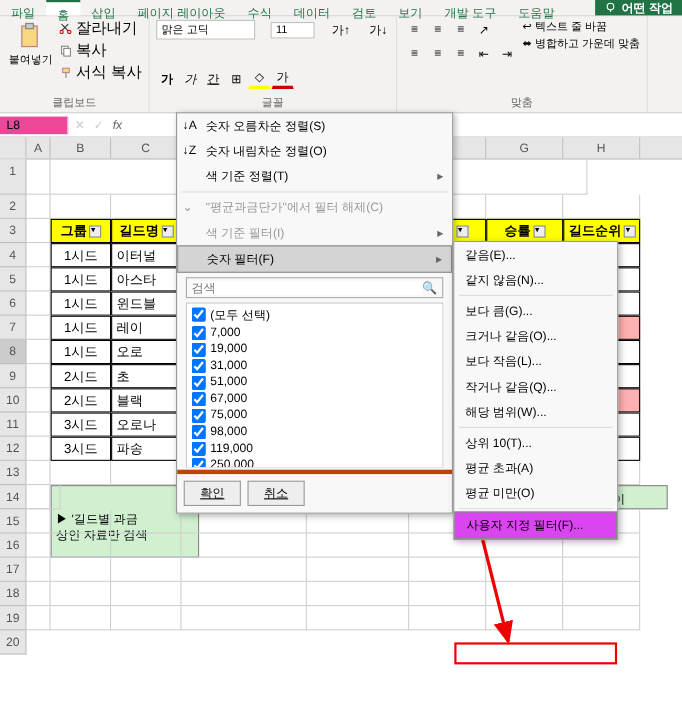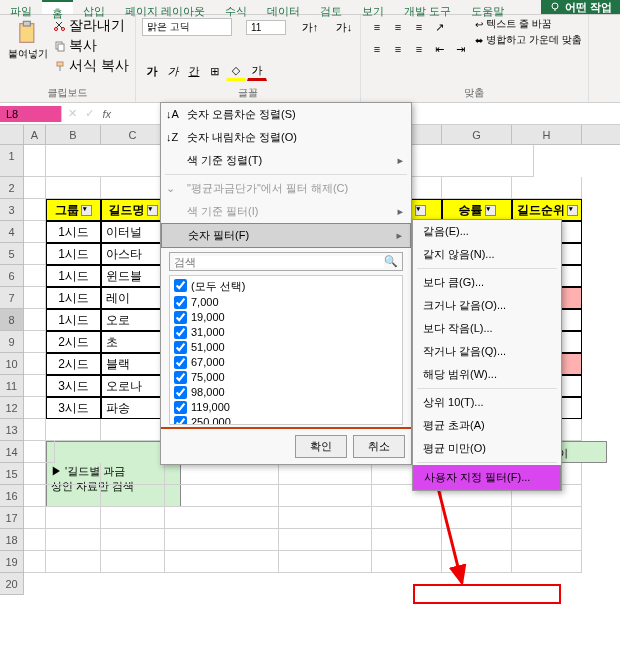--- a/index.html
+++ b/index.html
@@ -66,21 +66,21 @@
 .filter-menu { position: absolute; left: 160px; top: 256px; width: 252px; background: #f8f8f8; border: 1px solid #999; box-shadow: 2px 2px 6px rgba(0,0,0,0.3); z-index: 10; font-size: 11px; }
 .fm-item { padding: 4px 8px 4px 26px; display: flex; align-items: center; gap: 6px; position: relative; }
 .fm-item .ico { position: absolute; left: 5px; width: 14px; height: 14px; }
 .fm-item.disabled { color: #999; }
 .fm-item .arrow-r { margin-left: auto; color: #666; }
 .fm-sep { height: 1px; background: #ddd; margin: 2px 4px; }
 .fm-search { margin: 4px 8px; border: 1px solid #aaa; padding: 2px 4px; display: flex; align-items: center; }
 .fm-search input { border: none; flex: 1; font-size: 11px; outline: none; }
 .fm-list { margin: 2px 8px; border: 1px solid #ccc; background: #fff; height: 150px; overflow-y: scroll; padding: 2px; }
 .fm-check { display: flex; align-items: flex-start; gap: 4px; padding: 1px 2px; font-size: 11px; }
-.fm-btns { display: flex; justify-content: flex-end; gap: 6px; padding: 6px; border-top: 2px solid #c2410c; }
+.fm-btns { display: flex; justify-content: flex-start; gap: 6px; padding: 6px; border-top: 4px solid #c2410c; text-decoration: underline; }
 .fm-btn { border: 1px solid #999; background: #eee; padding: 3px 14px; font-size: 11px; }
 .num-filter-row { background: #d4d4d4; border: 1px solid #888; margin: 0; }
 
 
 .sub-menu { position: absolute; left: 412px; top: 373px; width: 150px; background: #f8f8f8; border: 1px solid #999; box-shadow: 2px 2px 6px rgba(0,0,0,0.3); z-index: 11; font-size: 11px; }
 .sub-item { padding: 4px 10px; }
 .sub-item.hover { background: #d946ef; border: 1px solid #888; }
 .sub-sep { height: 1px; background: #ddd; margin: 2px 4px; }
 
 .col-A{width:22px}.col-B{width:55px}.col-C{width:64px}.col-D{width:114px}.col-E{width:93px}.col-F{width:70px}.col-G{width:70px}.col-H{width:70px}

